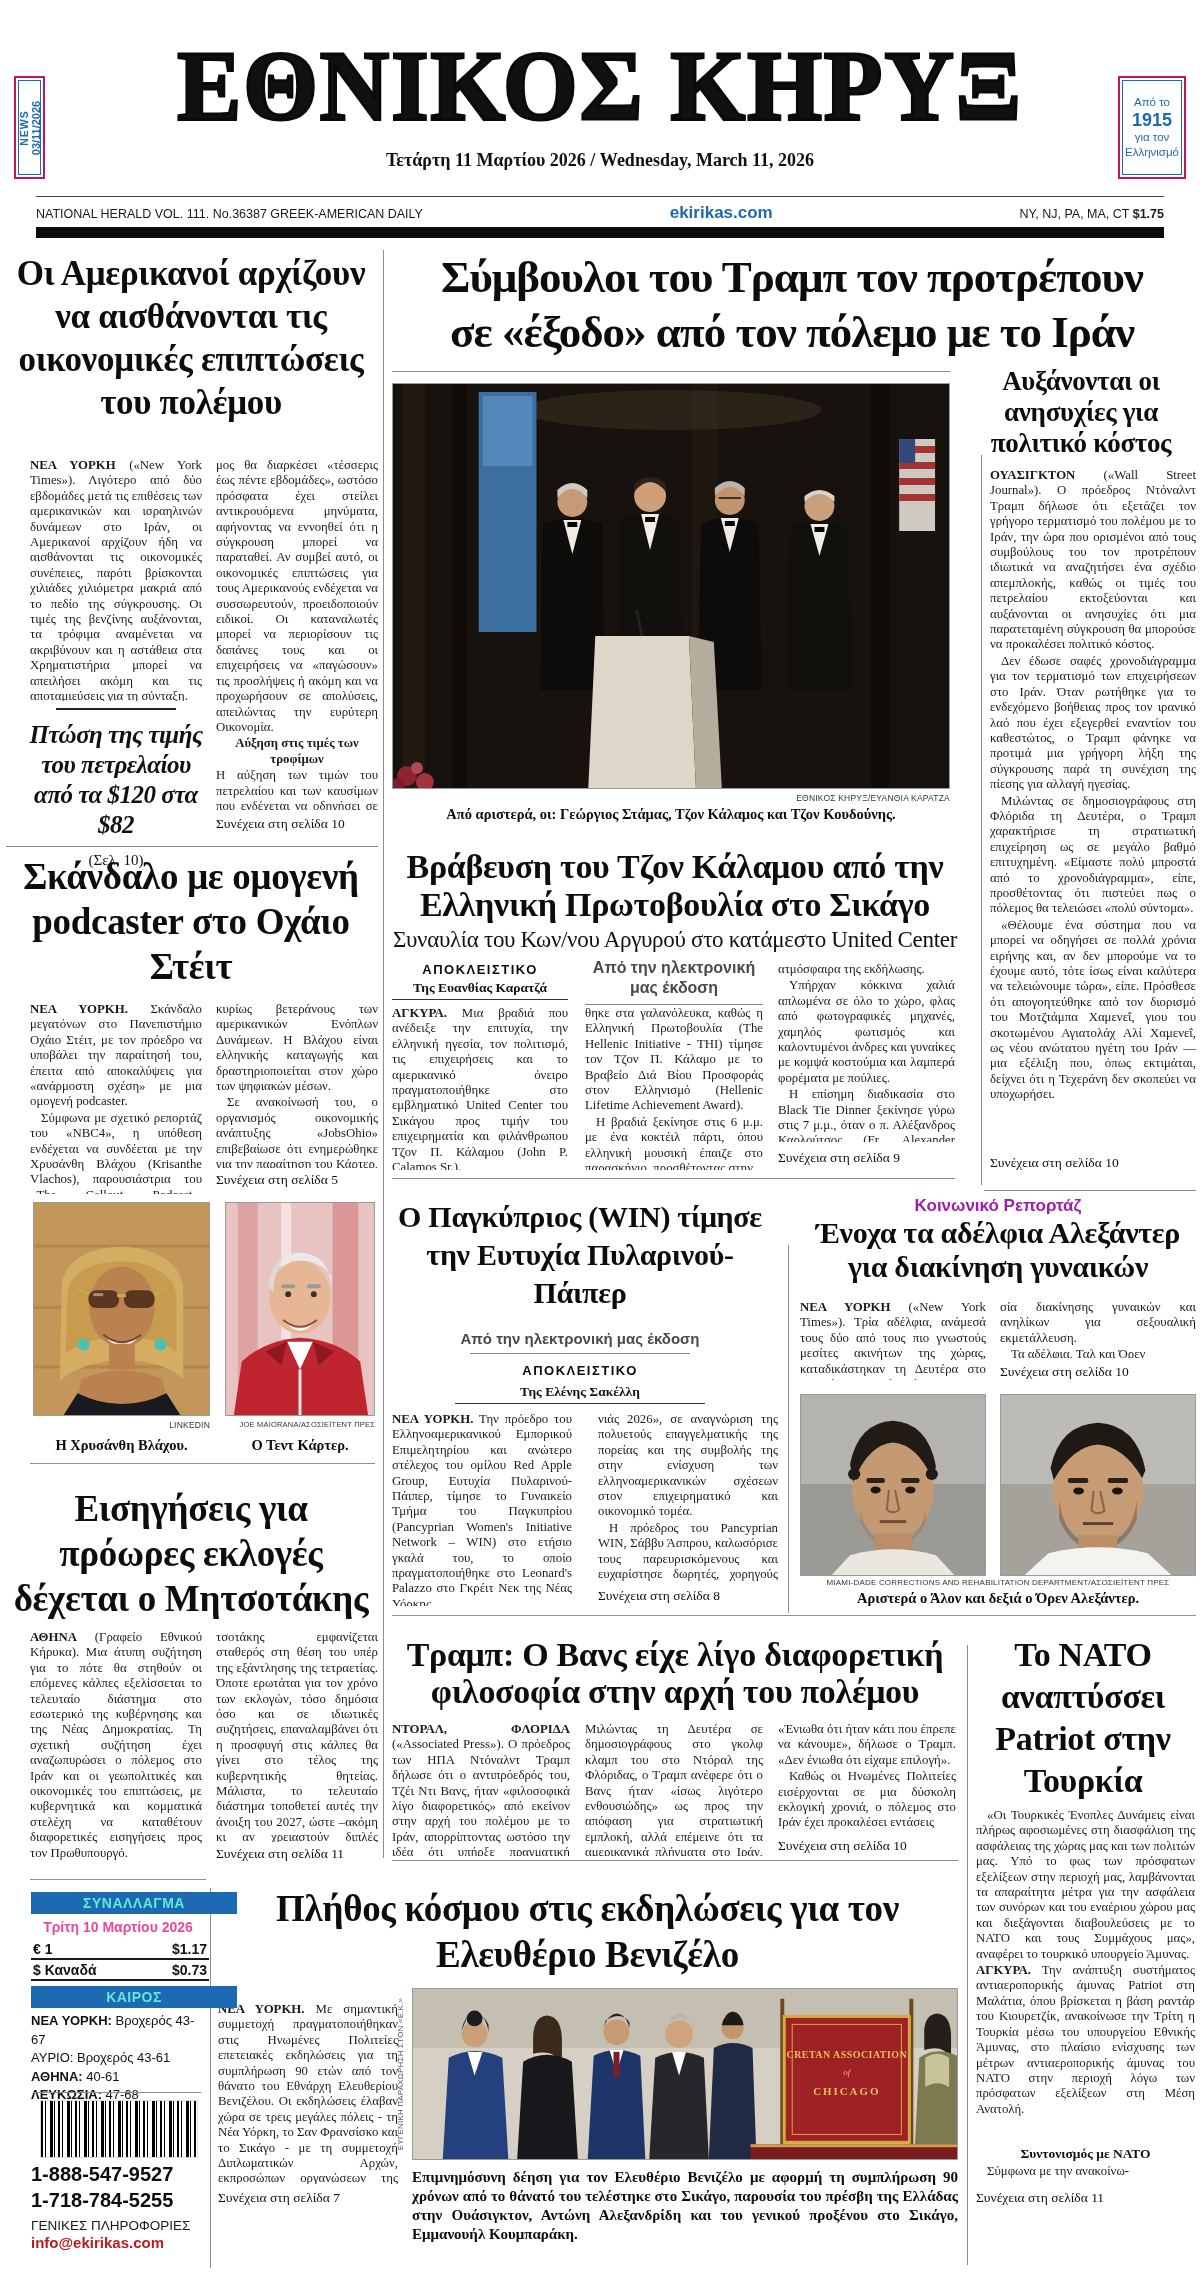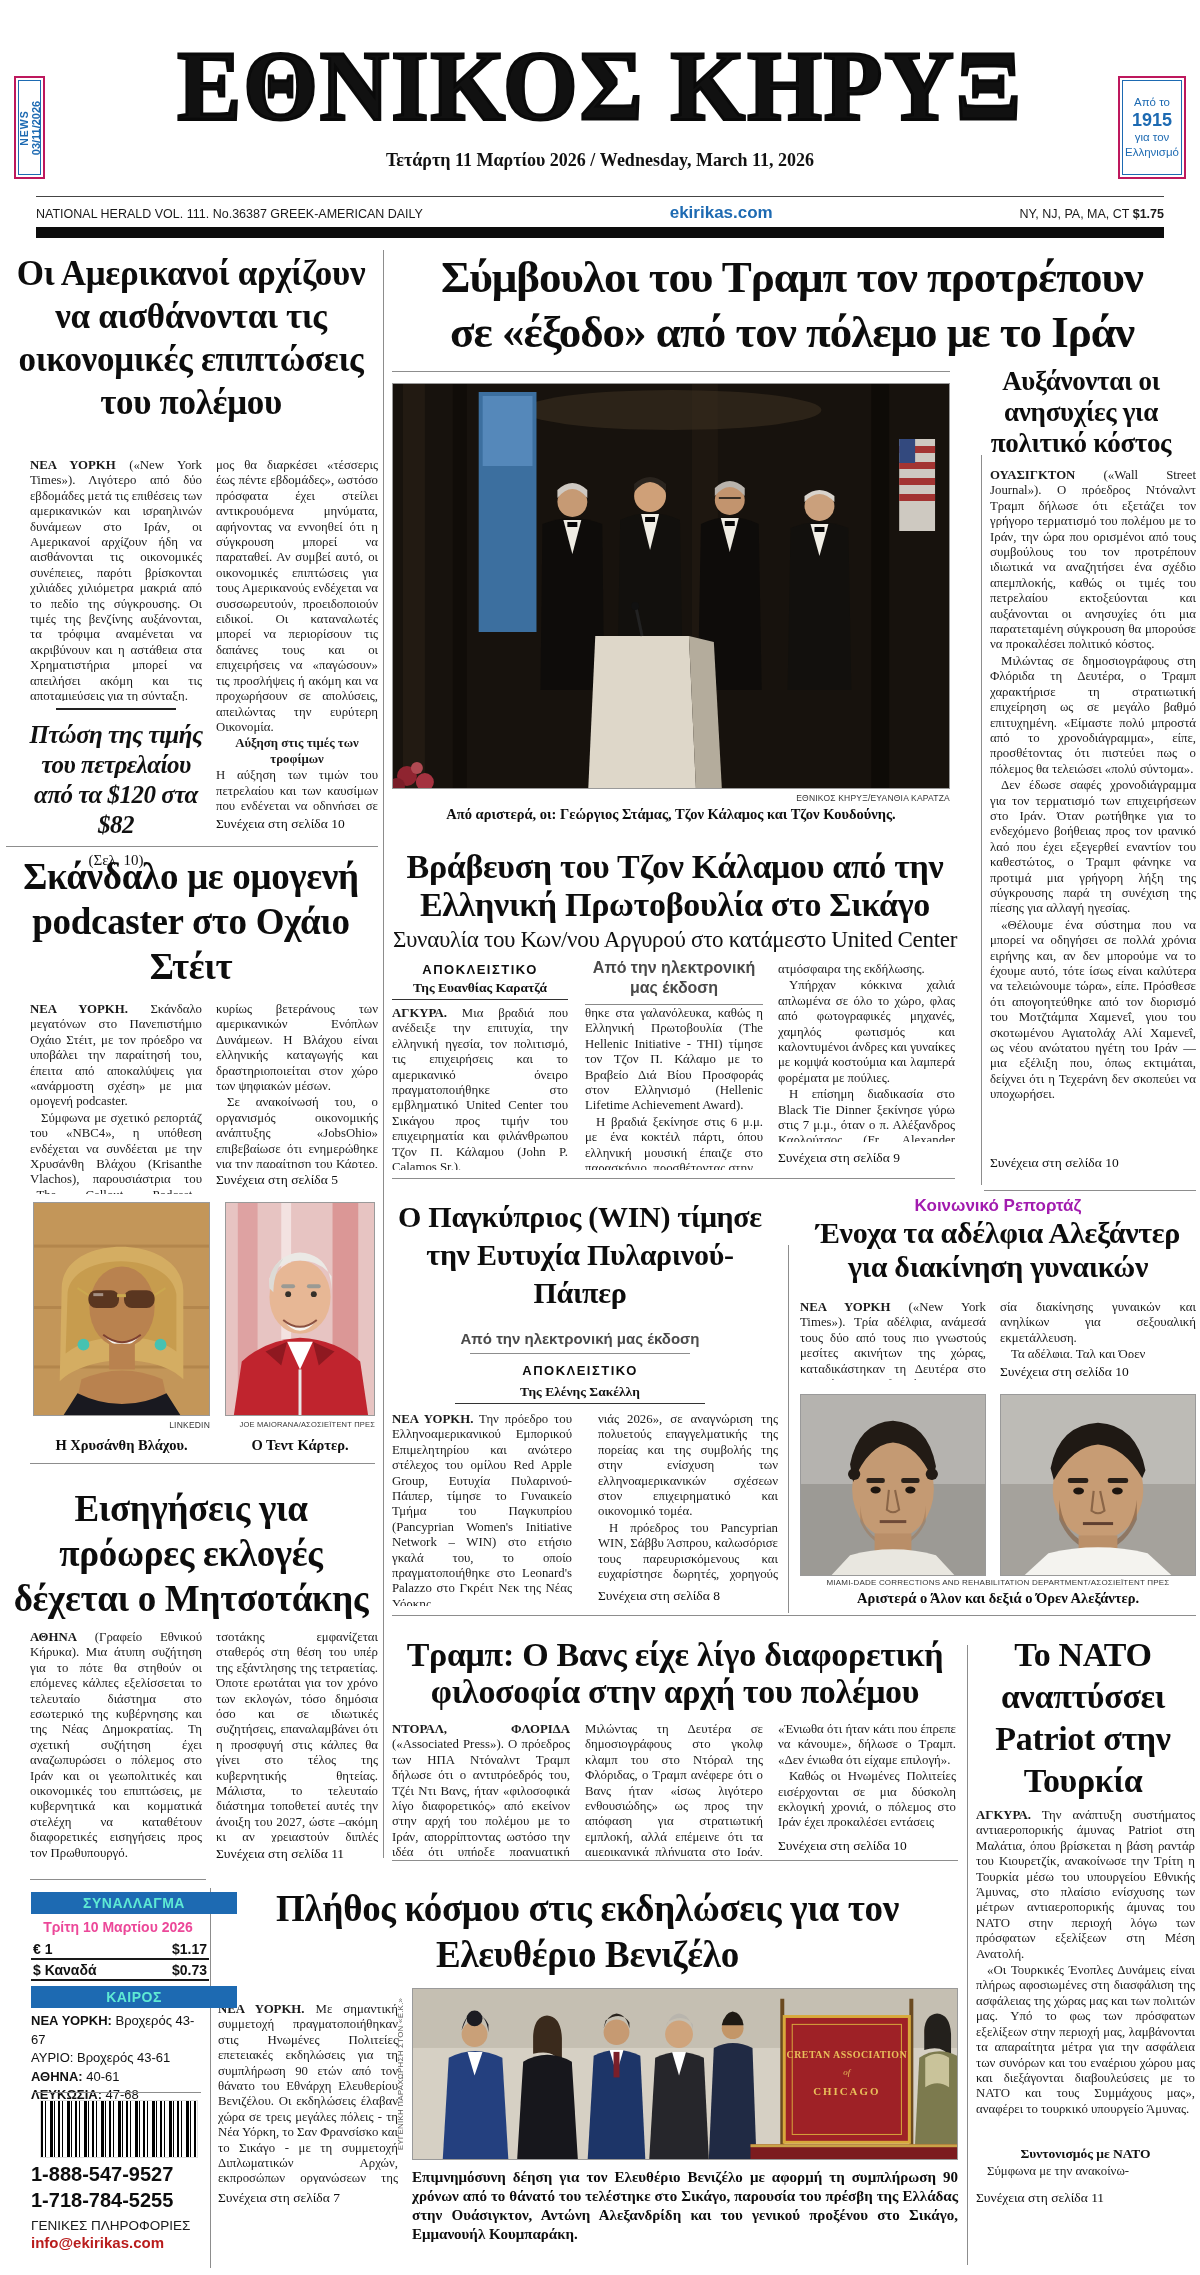--- a/index.html
+++ b/index.html
@@ -155,22 +155,22 @@
         <circle cx="4" cy="402" r="8" fill="#7a1d28"></circle>
         <circle cx="24" cy="384" r="6" fill="#b04a52"></circle>
     </svg>
   </div>
   <div class="abs credit" style="left:392px;top:793px;width:558px;text-align:right">ΕΘΝΙΚΟΣ ΚΗΡΥΞ/ΕΥΑΝΘΙΑ ΚΑΡΑΤΖΑ</div>
   <div class="abs cap" style="left:392px;top:806px;width:558px;text-align:center">Από αριστερά, οι: Γεώργιος Στάμας, Τζον Κάλαμος και Τζον Κουδούνης.</div>
 
   <div class="abs hl" style="left:966px;top:366px;width:230px;font-size:27px;line-height:31px">Αυξάνονται οι ανησυχίες για πολιτικό κόστος</div>
   <div class="abs body" style="left:990px;top:468px;width:206px;height:680px">
     <p class="para f"><b class="lead">ΟΥΑΣΙΓΚΤΟΝ</b><span> («Wall Street Journal»). Ο πρόεδρος Ντόναλντ Τραμπ δήλωσε ότι εξετάζει τον γρήγορο τερματισμό του πολέμου με το Ιράν, την ώρα που ορισμένοι από τους συμβούλους του τον προτρέπουν ιδιωτικά να αναζητήσει ένα σχέδιο απεμπλοκής, καθώς οι τιμές του πετρελαίου εκτοξεύονται και αυξάνονται οι ανησυχίες ότι μια παρατεταμένη σύγκρουση θα μπορούσε να προκαλέσει πολιτικό κόστος.</span></p>
+    <p class="para">Δεν έδωσε σαφές χρονοδιάγραμμα για τον τερματισμό των επιχειρήσεων στο Ιράν. Όταν ρωτήθηκε για το ενδεχόμενο βοήθειας προς τον ιρανικό λαό που έχει εξεγερθεί εναντίον του καθεστώτος, ο Τραμπ φάνηκε να προτιμά μια γρήγορη λήξη της σύγκρουσης παρά τη συνέχιση της πίεσης για αλλαγή ηγεσίας.</p>
     <p class="para">Μιλώντας σε δημοσιογράφους στη Φλόριδα τη Δευτέρα, ο Τραμπ χαρακτήρισε τη στρατιωτική επιχείρηση ως σε μεγάλο βαθμό επιτυχημένη. «Είμαστε πολύ μπροστά από το χρονοδιάγραμμα», είπε, προσθέτοντας ότι πιστεύει πως ο πόλεμος θα τελειώσει «πολύ σύντομα».</p>
-    <p class="para">Δεν έδωσε σαφές χρονοδιάγραμμα για τον τερματισμό των επιχειρήσεων στο Ιράν. Όταν ρωτήθηκε για το ενδεχόμενο βοήθειας προς τον ιρανικό λαό που έχει εξεγερθεί εναντίον του καθεστώτος, ο Τραμπ φάνηκε να προτιμά μια γρήγορη λήξη της σύγκρουσης παρά τη συνέχιση της πίεσης για αλλαγή ηγεσίας.</p>
     <p class="para">«Θέλουμε ένα σύστημα που να μπορεί να οδηγήσει σε πολλά χρόνια ειρήνης και, αν δεν μπορούμε να το έχουμε αυτό, τότε ίσως είναι καλύτερα να τελειώνουμε τώρα», είπε. Πρόσθεσε ότι απογοητεύθηκε από τον διορισμό του Μοτζτάμπα Χαμενεΐ, γιου του σκοτωμένου Αγιατολάχ Αλί Χαμενεΐ, ως νέου ανώτατου ηγέτη του Ιράν — μια εξέλιξη που, όπως εκτιμάται, δείχνει ότι η Τεχεράνη δεν σκοπεύει να υποχωρήσει.</p>
   </div>
   <div class="abs cont" style="left:990px;top:1155px;width:206px">Συνέχεια στη σελίδα 10</div>
 
   <div class="abs hl" style="left:4px;top:854px;width:374px;font-size:37px;line-height:45px">Σκάνδαλο με ομογενή podcaster στο Οχάιο Στέιτ</div>
   <div class="abs body" style="left:30px;top:1002px;width:172px;height:192px">
     <p class="para f"><b class="lead">ΝΕΑ ΥΟΡΚΗ.</b><span> Σκάνδαλο μεγατόνων στο Πανεπιστήμιο Οχάιο Στέιτ, με τον πρόεδρο να υποβάλει την παραίτησή του, έπειτα από αποκαλύψεις για «ανάρμοστη σχέση» με μια ομογενή podcaster.</span></p>
     <p class="para">Σύμφωνα με σχετικό ρεπορτάζ του «NBC4», η υπόθεση ενδέχεται να συνδέεται με την Χρυσάνθη Βλάχου (Krisanthe Vlachos), παρουσιάστρια του «The Callout Podcast», εκπομπής με θεματολογία που αφορά</p>
   </div>
   <div class="abs body" style="left:216px;top:1002px;width:162px;height:166px">
@@ -333,22 +333,22 @@
     <p class="para f">Μιλώντας τη Δευτέρα σε δημοσιογράφους στο γκολφ κλαμπ του στο Ντόραλ της Φλόριδας, ο Τραμπ ανέφερε ότι ο Βανς ήταν «ίσως λιγότερο ενθουσιώδης» ως προς την απόφαση για στρατιωτική εμπλοκή, αλλά επέμεινε ότι τα αμερικανικά πλήγματα στο Ιράν, σε συνεργασία με το Ισραήλ, ήταν αναγκαία.</p>
   </div>
   <div class="abs body" style="left:778px;top:1722px;width:178px;height:108px">
     <p class="para f">«Ένιωθα ότι ήταν κάτι που έπρεπε να κάνουμε», δήλωσε ο Τραμπ. «Δεν ένιωθα ότι είχαμε επιλογή».</p>
     <p class="para">Καθώς οι Ηνωμένες Πολιτείες εισέρχονται σε μια δύσκολη εκλογική χρονιά, ο πόλεμος στο Ιράν έχει προκαλέσει εντάσεις</p>
   </div>
   <div class="abs cont" style="left:778px;top:1838px;width:178px">Συνέχεια στη σελίδα 10</div>
 
   <div class="abs hl" style="left:970px;top:1634px;width:226px;font-size:34px;line-height:42px">Το ΝΑΤΟ αναπτύσσει Patriot στην Τουρκία</div>
   <div class="abs body" style="left:976px;top:1808px;width:219px;height:334px">
+    <p class="para">«Οι Τουρκικές Ένοπλες Δυνάμεις είναι πλήρως αφοσιωμένες στη διασφάλιση της ασφάλειας της χώρας μας και των πολιτών μας. Υπό το φως των πρόσφατων εξελίξεων στην περιοχή μας, λαμβάνονται τα απαραίτητα μέτρα για την ασφάλεια των συνόρων και του εναέριου χώρου μας και διεξάγονται διαβουλεύσεις με το ΝΑΤΟ και τους Συμμάχους μας», αναφέρει το τουρκικό υπουργείο Άμυνας.</p>
     <p class="para f"><b class="lead">ΑΓΚΥΡΑ.</b><span> Την ανάπτυξη συστήματος αντιαεροπορικής άμυνας Patriot στη Μαλάτια, όπου βρίσκεται η βάση ραντάρ του Κιουρετζίκ, ανακοίνωσε την Τρίτη η Τουρκία μέσω του υπουργείου Εθνικής Άμυνας, στο πλαίσιο ενίσχυσης των μέτρων αντιαεροπορικής άμυνας του ΝΑΤΟ στην περιοχή λόγω των πρόσφατων εξελίξεων στη Μέση Ανατολή.</span></p>
-    <p class="para">«Οι Τουρκικές Ένοπλες Δυνάμεις είναι πλήρως αφοσιωμένες στη διασφάλιση της ασφάλειας της χώρας μας και των πολιτών μας. Υπό το φως των πρόσφατων εξελίξεων στην περιοχή μας, λαμβάνονται τα απαραίτητα μέτρα για την ασφάλεια των συνόρων και του εναέριου χώρου μας και διεξάγονται διαβουλεύσεις με το ΝΑΤΟ και τους Συμμάχους μας», αναφέρει το τουρκικό υπουργείο Άμυνας.</p>
   </div>
   <div class="abs" style="left:976px;top:2146px;width:219px;text-align:center;font-weight:bold;font-size:13.5px">Συντονισμός με ΝΑΤΟ</div>
   <div class="abs body" style="left:976px;top:2164px;width:219px;height:18px">
     <p class="para">Σύμφωνα με την ανακοίνω-</p>
   </div>
   <div class="abs cont" style="left:976px;top:2190px;width:219px">Συνέχεια στη σελίδα 11</div>
 
   <div class="abs hl" style="left:215px;top:1886px;width:745px;font-size:37px;line-height:46px">Πλήθος κόσμου στις εκδηλώσεις για τον Ελευθέριο Βενιζέλο</div>
   <div class="abs body" style="left:218px;top:2002px;width:180px;height:182px">
     <p class="para f"><b class="lead">ΝΕΑ ΥΟΡΚΗ.</b><span> Με σημαντική συμμετοχή πραγματοποιήθηκαν στις Ηνωμένες Πολιτείες επετειακές εκδηλώσεις για τη συμπλήρωση 90 ετών από τον θάνατο του Εθνάρχη Ελευθερίου Βενιζέλου. Οι εκδηλώσεις έλαβαν χώρα σε τρεις μεγάλες πόλεις - τη Νέα Υόρκη, το Σαν Φρανσίσκο και το Σικάγο - με τη συμμετοχή Διπλωματικών Αρχών, εκπροσώπων οργανώσεων της Ομογένειας και πλήθους Κρητών</span></p>

